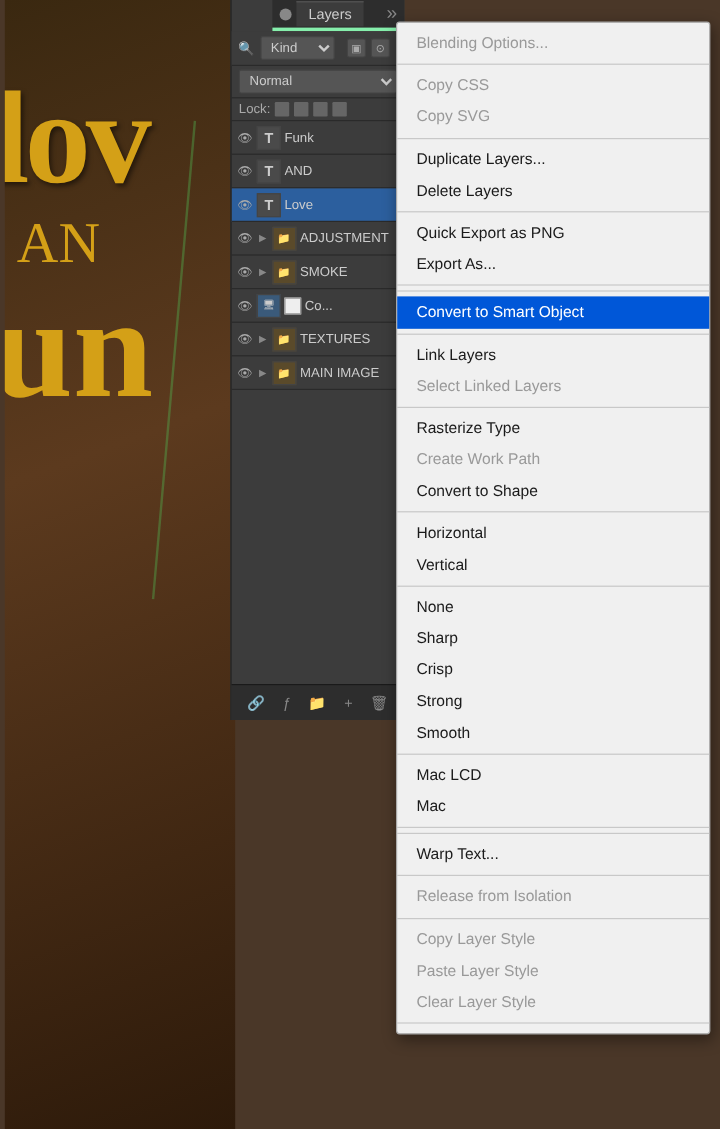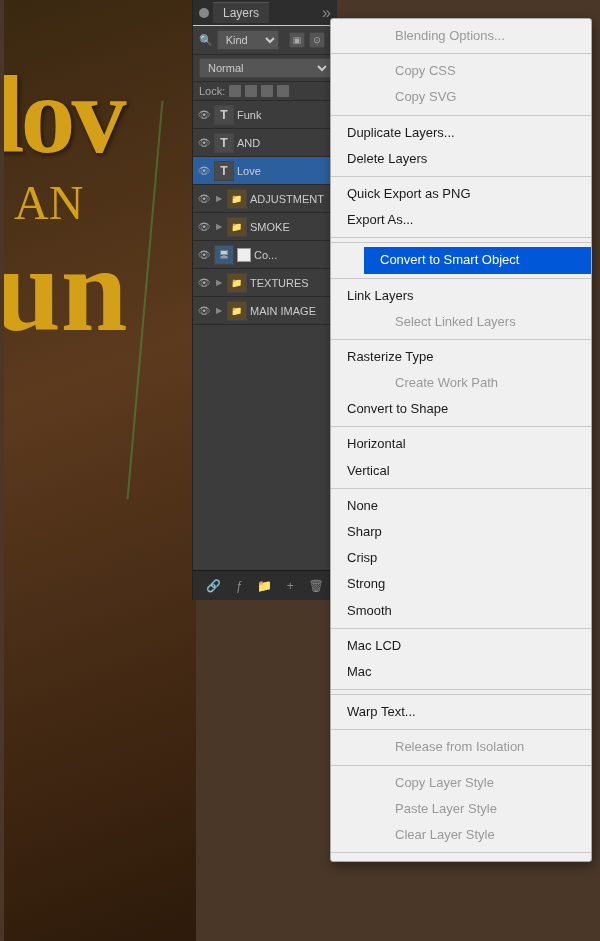--- a/index.html
+++ b/index.html
@@ -76,21 +76,22 @@
       display: flex;
       flex-direction: column;
     }
 
     .panel-titlebar {
       height: 26px;
       background: #2d2d2d;
       display: flex;
       align-items: center;
       padding: 0 6px;
-      border-bottom: 1px solid #86efac;
+      border-bottom: 3px solid #86efac;
+      margin-left: 34px;
     }
 
     .close-btn {
       width: 10px;
       height: 10px;
       background: #888;
       border-radius: 50%;
       margin-right: 4px;
     }
 
@@ -297,27 +298,25 @@
       cursor: pointer;
       display: flex;
       align-items: center;
       gap: 8px;
       line-height: 1.4;
     }
 
     .menu-item.disabled {
       color: #999;
       cursor: default;
-      margin-left: 48px;
     }
 
     .menu-item.active {
       background: #0057d8;
       color: white;
-      margin-left: 33px;
     }
 
     .menu-separator {
       height: 1px;
       background: #c8c8c8;
       margin: 4px 0;
     }
   </style>
 </head>
 <body>

